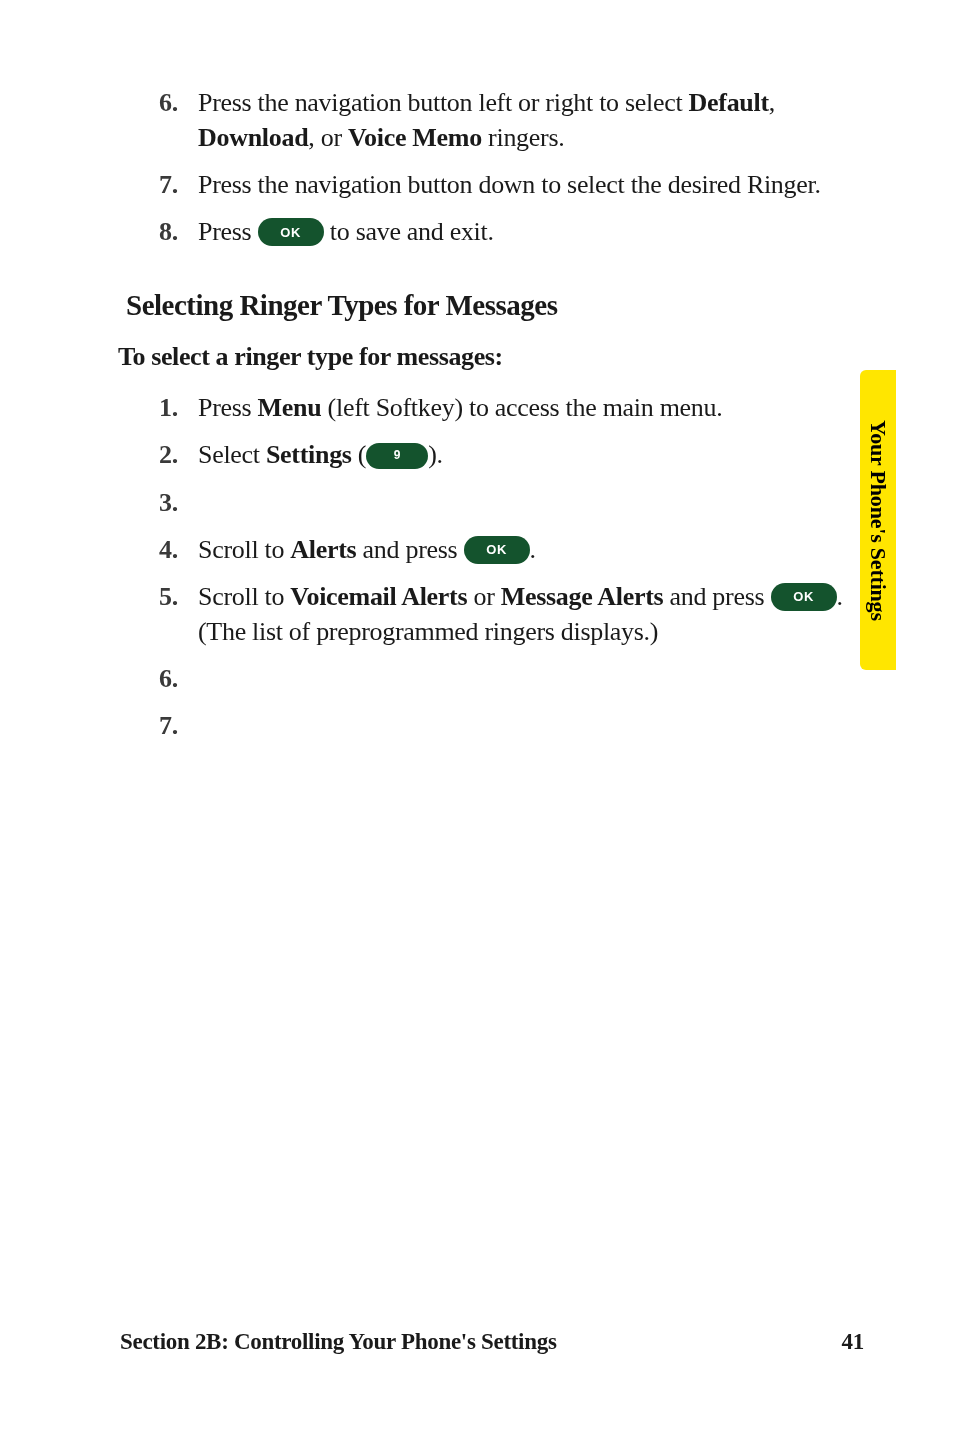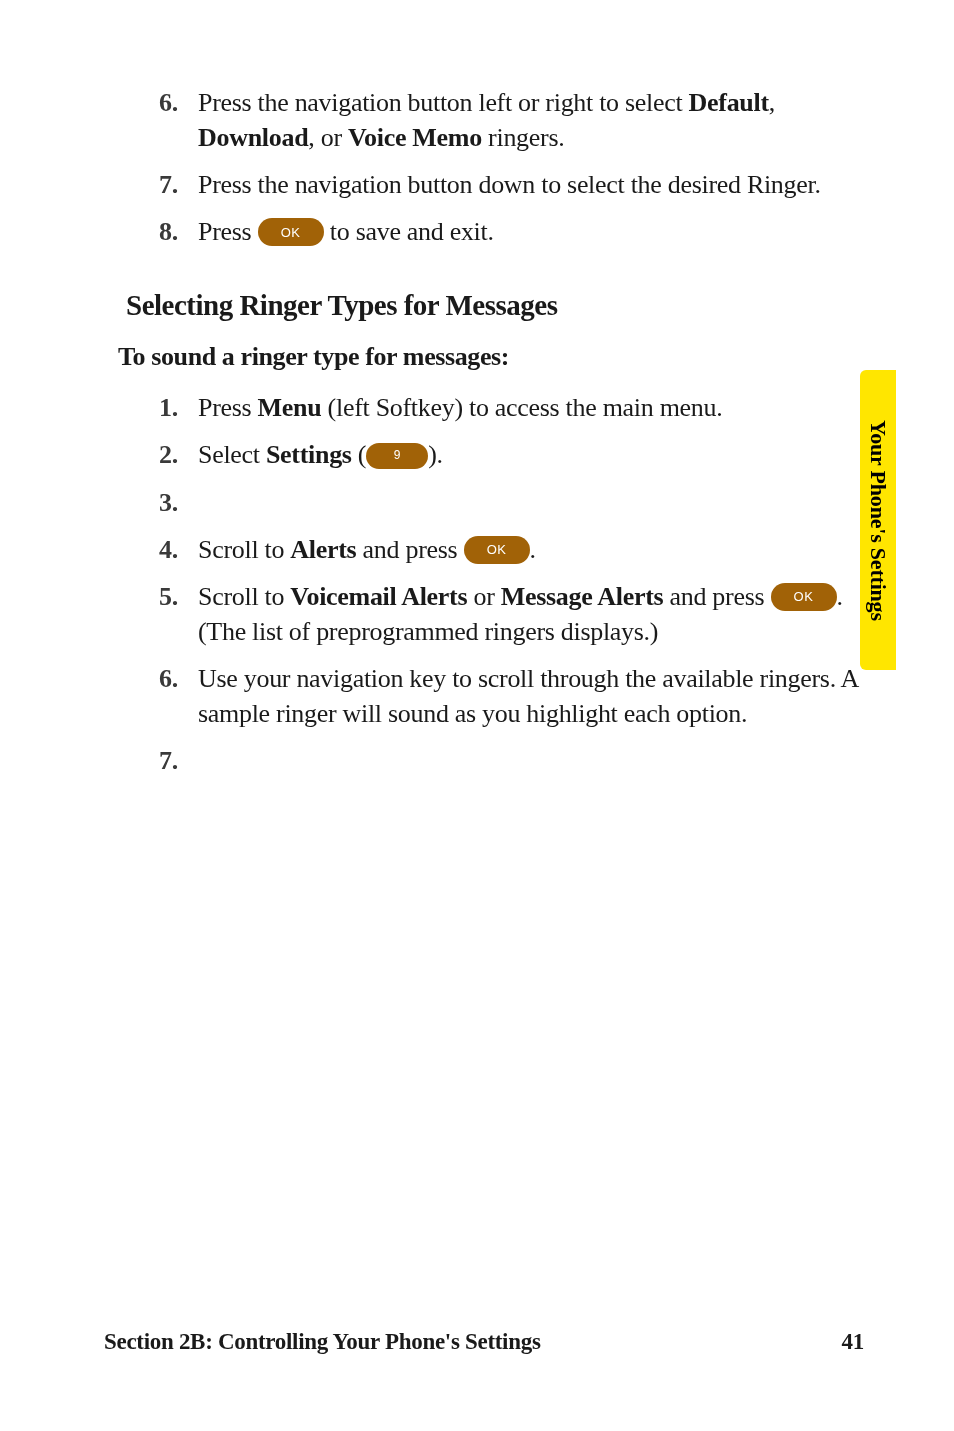--- a/index.html
+++ b/index.html
@@ -54,28 +54,28 @@
     font-size: 26px;
     font-weight: 700;
     margin: 0 0 18px 0;
     letter-spacing: -0.4px;
   }
   
   .key {
     display: inline-flex;
     align-items: center;
     justify-content: center;
-    background: #a16207;
+    background: #14532d;
     color: #ffffff;
     border-radius: 16px;
     min-width: 46px;
     height: 26px;
     font-family: Arial, Helvetica, sans-serif;
     font-size: 13px;
-    font-weight: 400;
+    font-weight: 700;
     vertical-align: middle;
     position: relative;
     top: -2px;
     padding: 0 6px;
     letter-spacing: 0.5px;
   }
   .key.ok { min-width: 54px; height: 28px; border-radius: 18px; }
   .key.digit { min-width: 50px; height: 26px; border-radius: 16px; font-size: 12px;}
   
   .tab {
@@ -95,21 +95,21 @@
     writing-mode: vertical-rl;
     font-weight: 700;
     font-size: 22px;
     letter-spacing: -0.2px;
     color: #000;
     font-family: Georgia, "Times New Roman", serif;
   }
   
   .footer {
     position: absolute;
-    left: 104px;
+    left: 120px;
     right: 90px;
     bottom: 76px;
     display: flex;
     justify-content: space-between;
     align-items: baseline;
     font-size: 23px;
     font-weight: 700;
     letter-spacing: -0.3px;
     color: #1a1a1a;
   }
@@ -129,21 +129,21 @@
         <span class="body">Press the navigation button down to select the desired Ringer.</span>
       </li>
       <li class="li">
         <span class="num">8.</span>
         <span class="body">Press <span class="key ok">OK</span> to save and exit.</span>
       </li>
     </ol>
 
   <h2 class="subhead">Selecting Ringer Types for Messages</h2>
 
-  <p class="intro">To sound a ringer type for messages:</p>
+  <p class="intro">To select a ringer type for messages:</p>
 
   <ol class="ol" id="listB">
       <li class="li">
         <span class="num">1.</span>
         <span class="body">Press <span class="b">Menu</span> (left Softkey) to access the main menu.</span>
       </li>
       <li class="li">
         <span class="num">2.</span>
         <span class="body">Select <span class="b">Settings</span> (<span class="key digit">9</span>).</span>
       </li>
@@ -153,21 +153,20 @@
       <li class="li">
         <span class="num">4.</span>
         <span class="body">Scroll to <span class="b">Alerts</span> and press <span class="key ok">OK</span>.</span>
       </li>
       <li class="li">
         <span class="num">5.</span>
         <span class="body">Scroll to <span class="b">Voicemail Alerts</span> or <span class="b">Message Alerts</span> and press <span class="key ok">OK</span>. (The list of preprogrammed ringers displays.)</span>
       </li>
       <li class="li">
         <span class="num">6.</span>
-        <span class="body">Use your navigation key to scroll through the available ringers. A sample ringer will sound as you highlight each option.</span>
       </li>
       <li class="li">
         <span class="num">7.</span>
       </li>
     </ol>
 
   <div class="tab">
     <span class="tab-text">Your Phone's Settings</span>
   </div>
 

